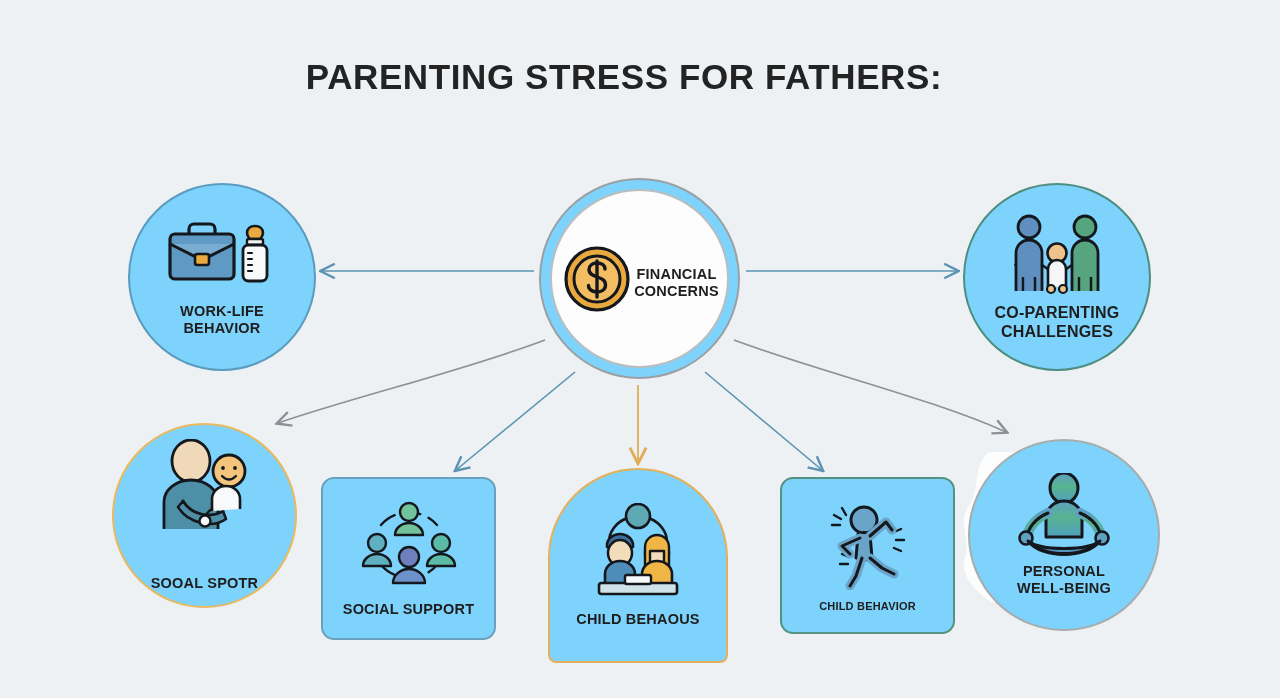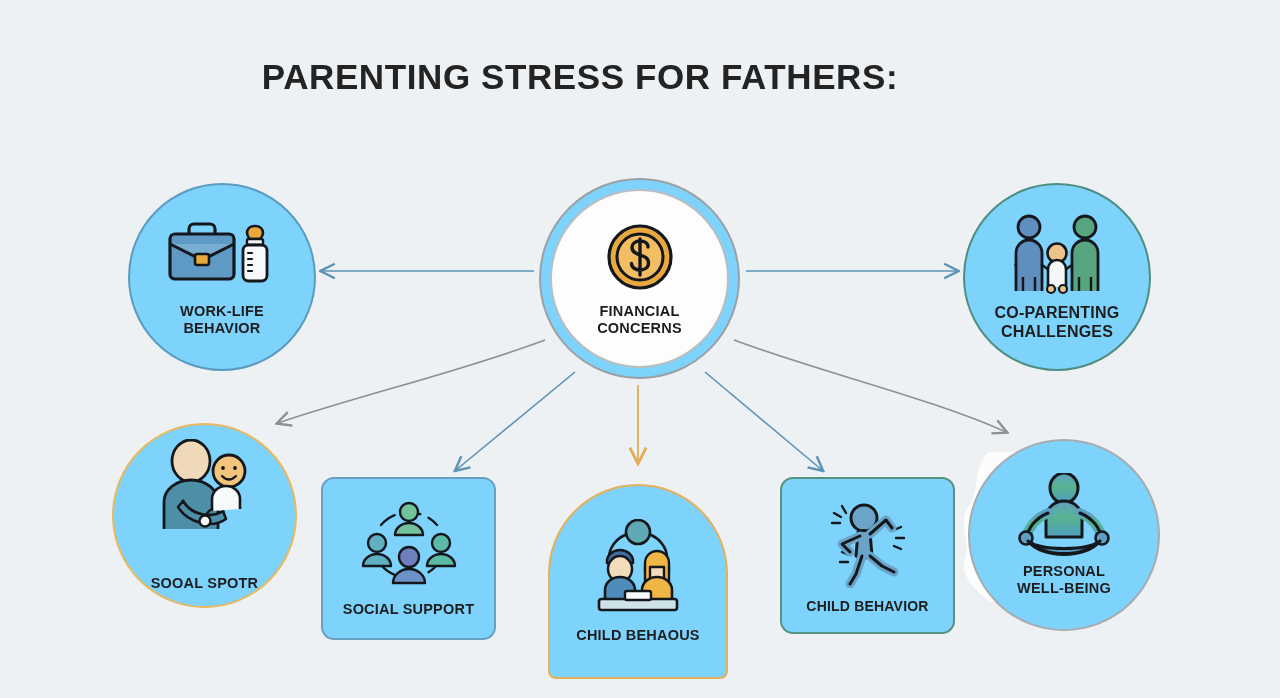--- a/index.html
+++ b/index.html
@@ -22,20 +22,21 @@
   }
 
   
   #title-block {
     position: absolute;
     left: 0;
     top: 56px;
     width: 1160px;
     text-align: center;
     z-index: 40;
+    padding-left: 44px;
   }
   #title-line1 {
     font-size: 35px;
     font-weight: bold;
     letter-spacing: 0.6px;
     color: #232323;
     line-height: 1.18;
     white-space: nowrap;
     font-stretch: condensed;
   }
@@ -107,21 +108,21 @@
     width: 179px; height: 179px;
     border: 2px solid #b9bec1;
     border-radius: 50%;
     background: #fdfdfd;
     box-sizing: border-box;
   }
   #node-financial .content {
     position: relative;
     z-index: 3;
     display: flex;
-    flex-direction: column;
+    flex-direction: row;
     align-items: center;
   }
   #node-financial .node-label { font-size: 14.5px; margin-top: 9px; }
 
   
   #node-coparenting {
     left: 963px; top: 183px;
     width: 188px; height: 188px;
     border: 2px solid #4e8e81;
     border-radius: 50%;
@@ -142,35 +143,35 @@
   #node-social-support {
     left: 321px; top: 477px;
     width: 175px; height: 163px;
     border: 2px solid #6a9fc0;
     border-radius: 13px;
   }
   #node-social-support .node-label { font-size: 14.5px; margin-top: 10px; }
 
   
   #node-child-behaous {
-    left: 548px; top: 484px;
+    left: 548px; top: 468px;
     width: 180px; height: 195px;
     border: 2px solid #e3b05c;
     border-radius: 90px 90px 8px 8px;
   }
   #node-child-behaous .node-label { font-size: 14.5px; margin-top: 12px; }
 
   
   #node-child-behavior {
     left: 780px; top: 477px;
     width: 175px; height: 157px;
     border: 2px solid #55927f;
     border-radius: 13px;
   }
-  #node-child-behavior .node-label { font-size: 14px; margin-top: 10px; }
+  #node-child-behavior .node-label { font-size: 11px; margin-top: 10px; }
 
   
   #node-wellbeing {
     left: 968px; top: 439px;
     width: 192px; height: 192px;
     border: 2px solid #a7acaf;
     border-radius: 50%;
   }
   #node-wellbeing .node-label { font-size: 14.5px; margin-top: 0; }
   

